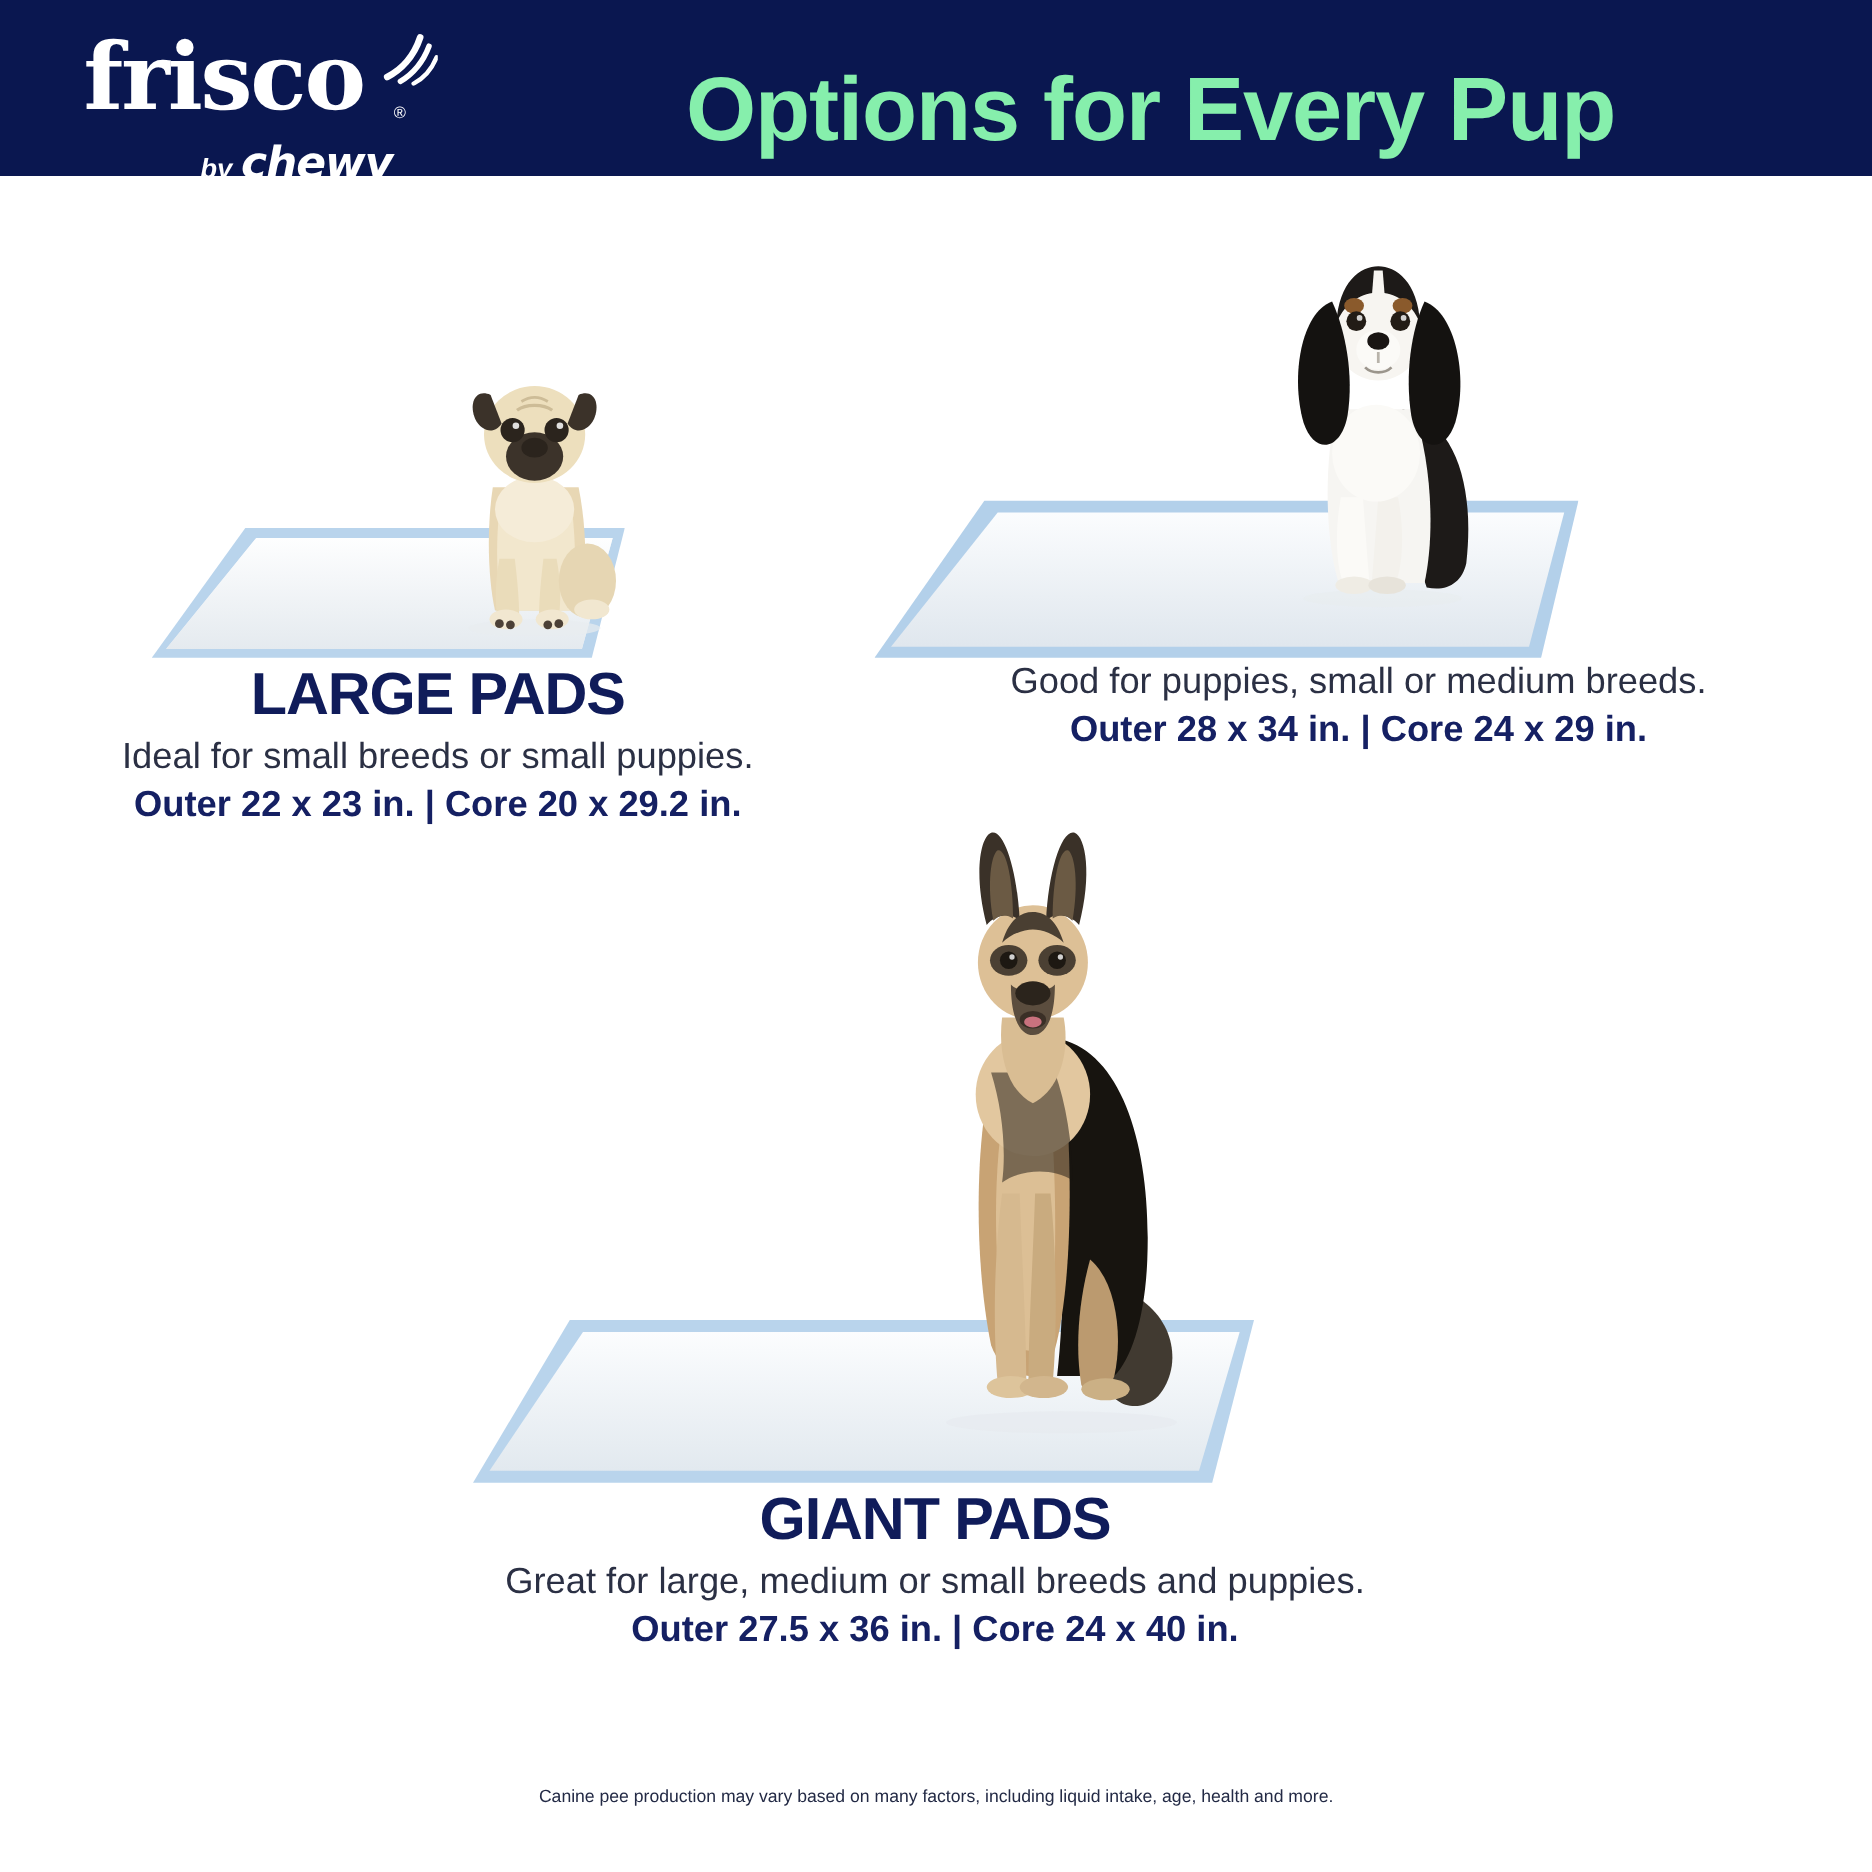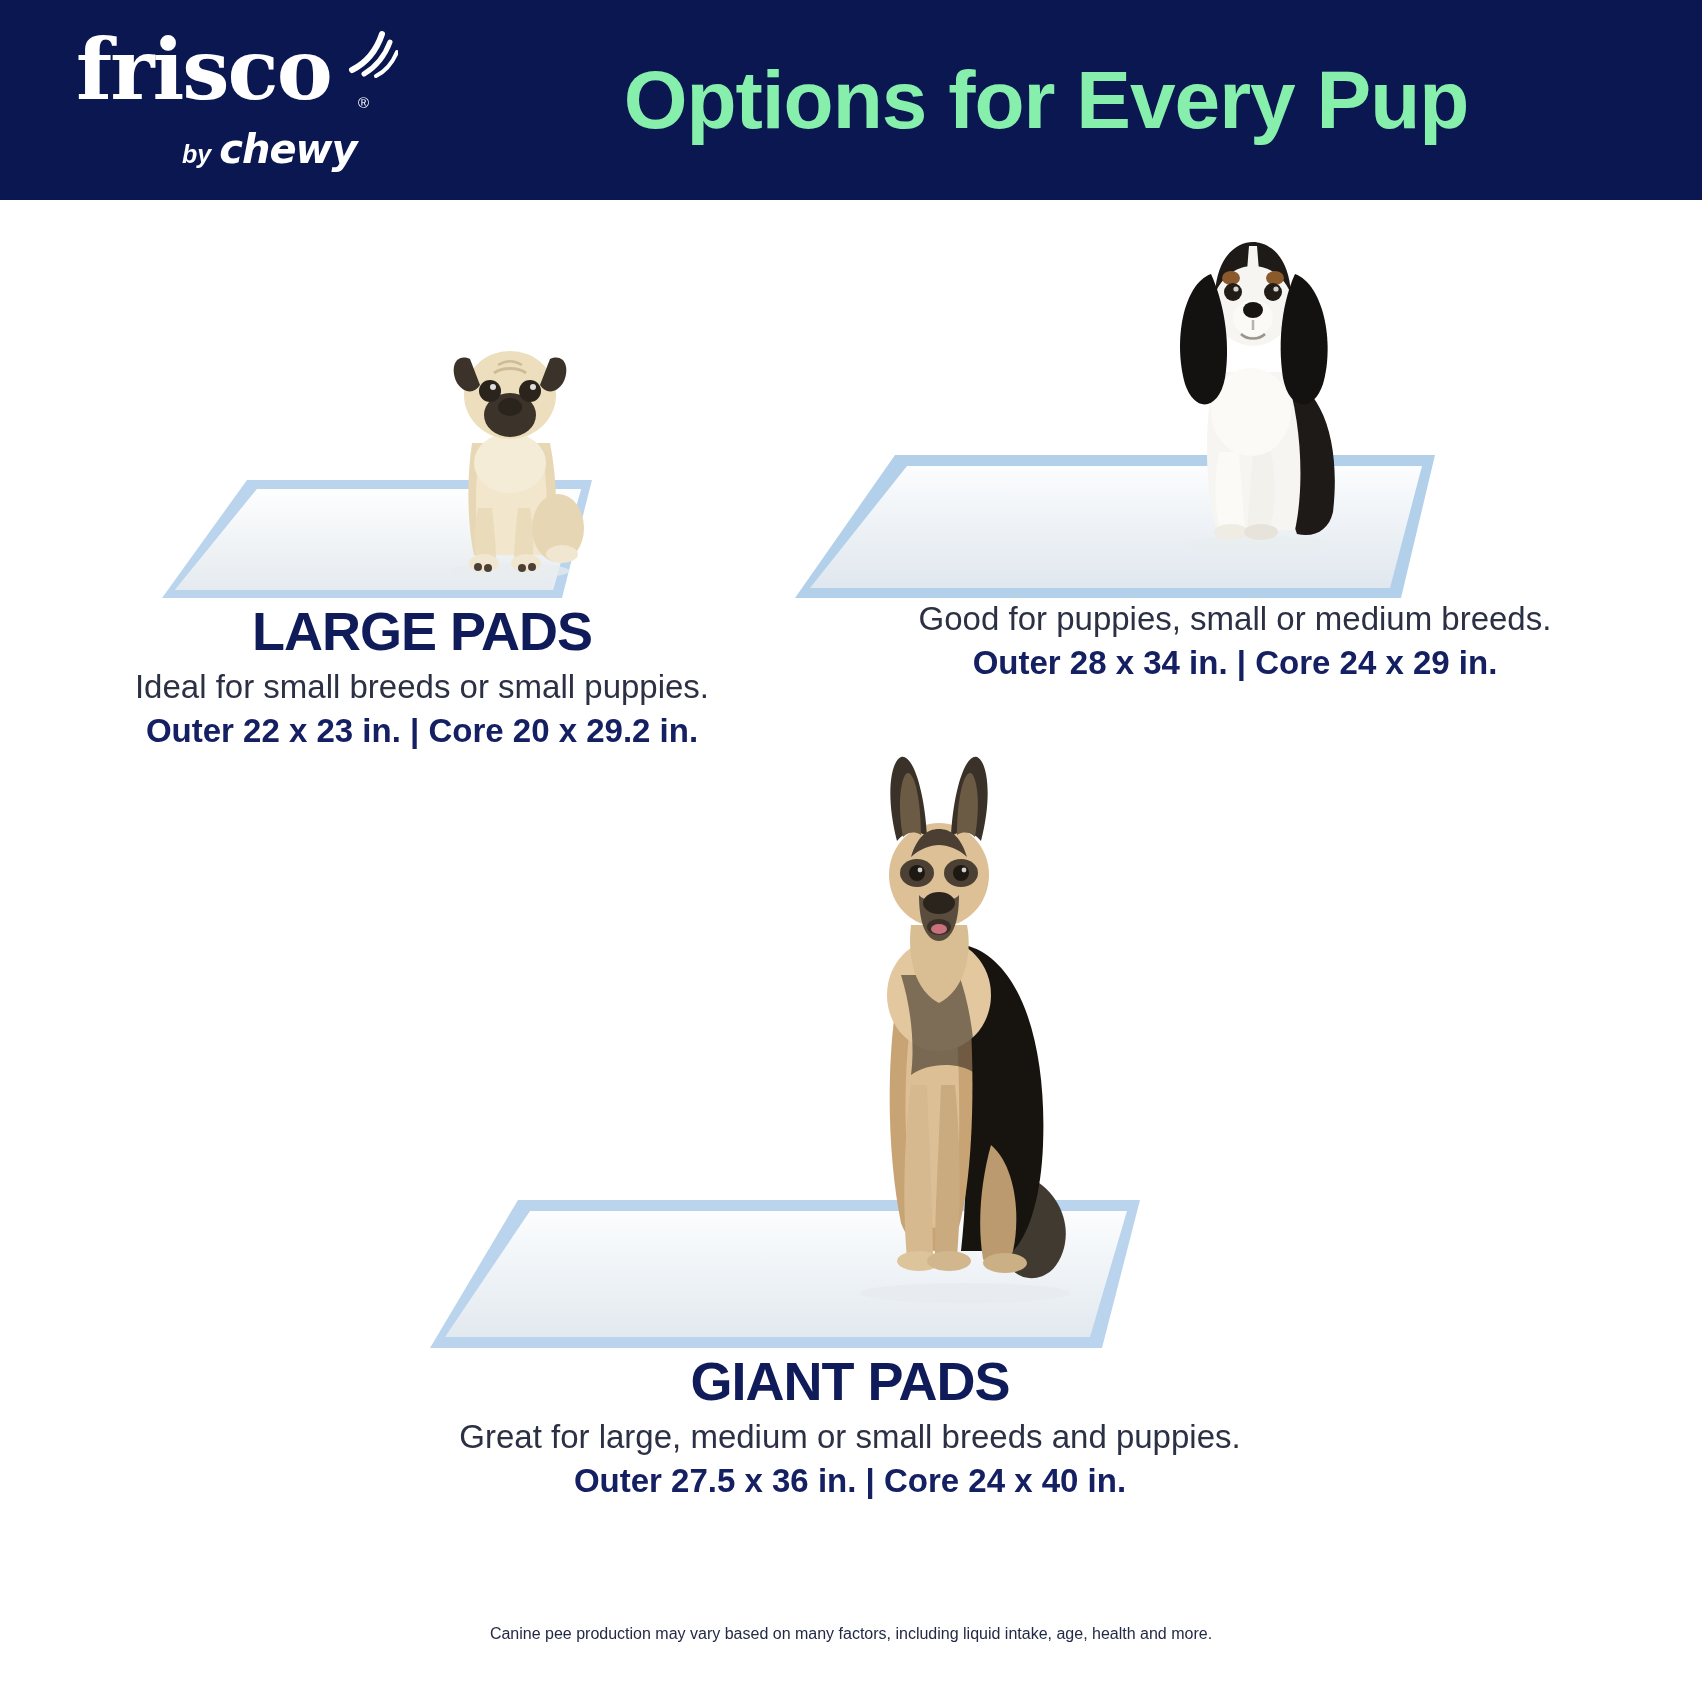--- a/index.html
+++ b/index.html
@@ -13,21 +13,21 @@
     font-family: "Liberation Sans", sans-serif;
     overflow: hidden;
     position: relative;
   }
 
   
   #header-bar {
     position: absolute;
     left: 0; top: 0;
     width: 1702px;
-    height: 200px;
+    height: 160px;
     background: #0a1750;
     display: flex;
     align-items: center;
   }
   #brand-logo {
     position: absolute;
     left: 70px;
     top: 28px;
     width: 330px;
     height: 140px;
@@ -102,21 +102,21 @@
   
   #products {
     position: absolute;
     left: 0;
     top: 200px;
     width: 1702px;
   }
   .card {
     position: absolute;
   }
-  #card-large { left: 32px;  top: 10px;  width: 780px; }
+  #card-large { left: 8px;  top: 10px;  width: 780px; }
   #card-xlarge{ left: 790px; top: 10px;  width: 890px; }
   #card-giant { left: 300px; top: 540px; width: 1100px; }
 
   .stage {
     position: relative;
     width: 100%;
   }
   #stage-large  { height: 390px; }
   #stage-xlarge { height: 390px; }
   #stage-giant  { height: 610px; }

